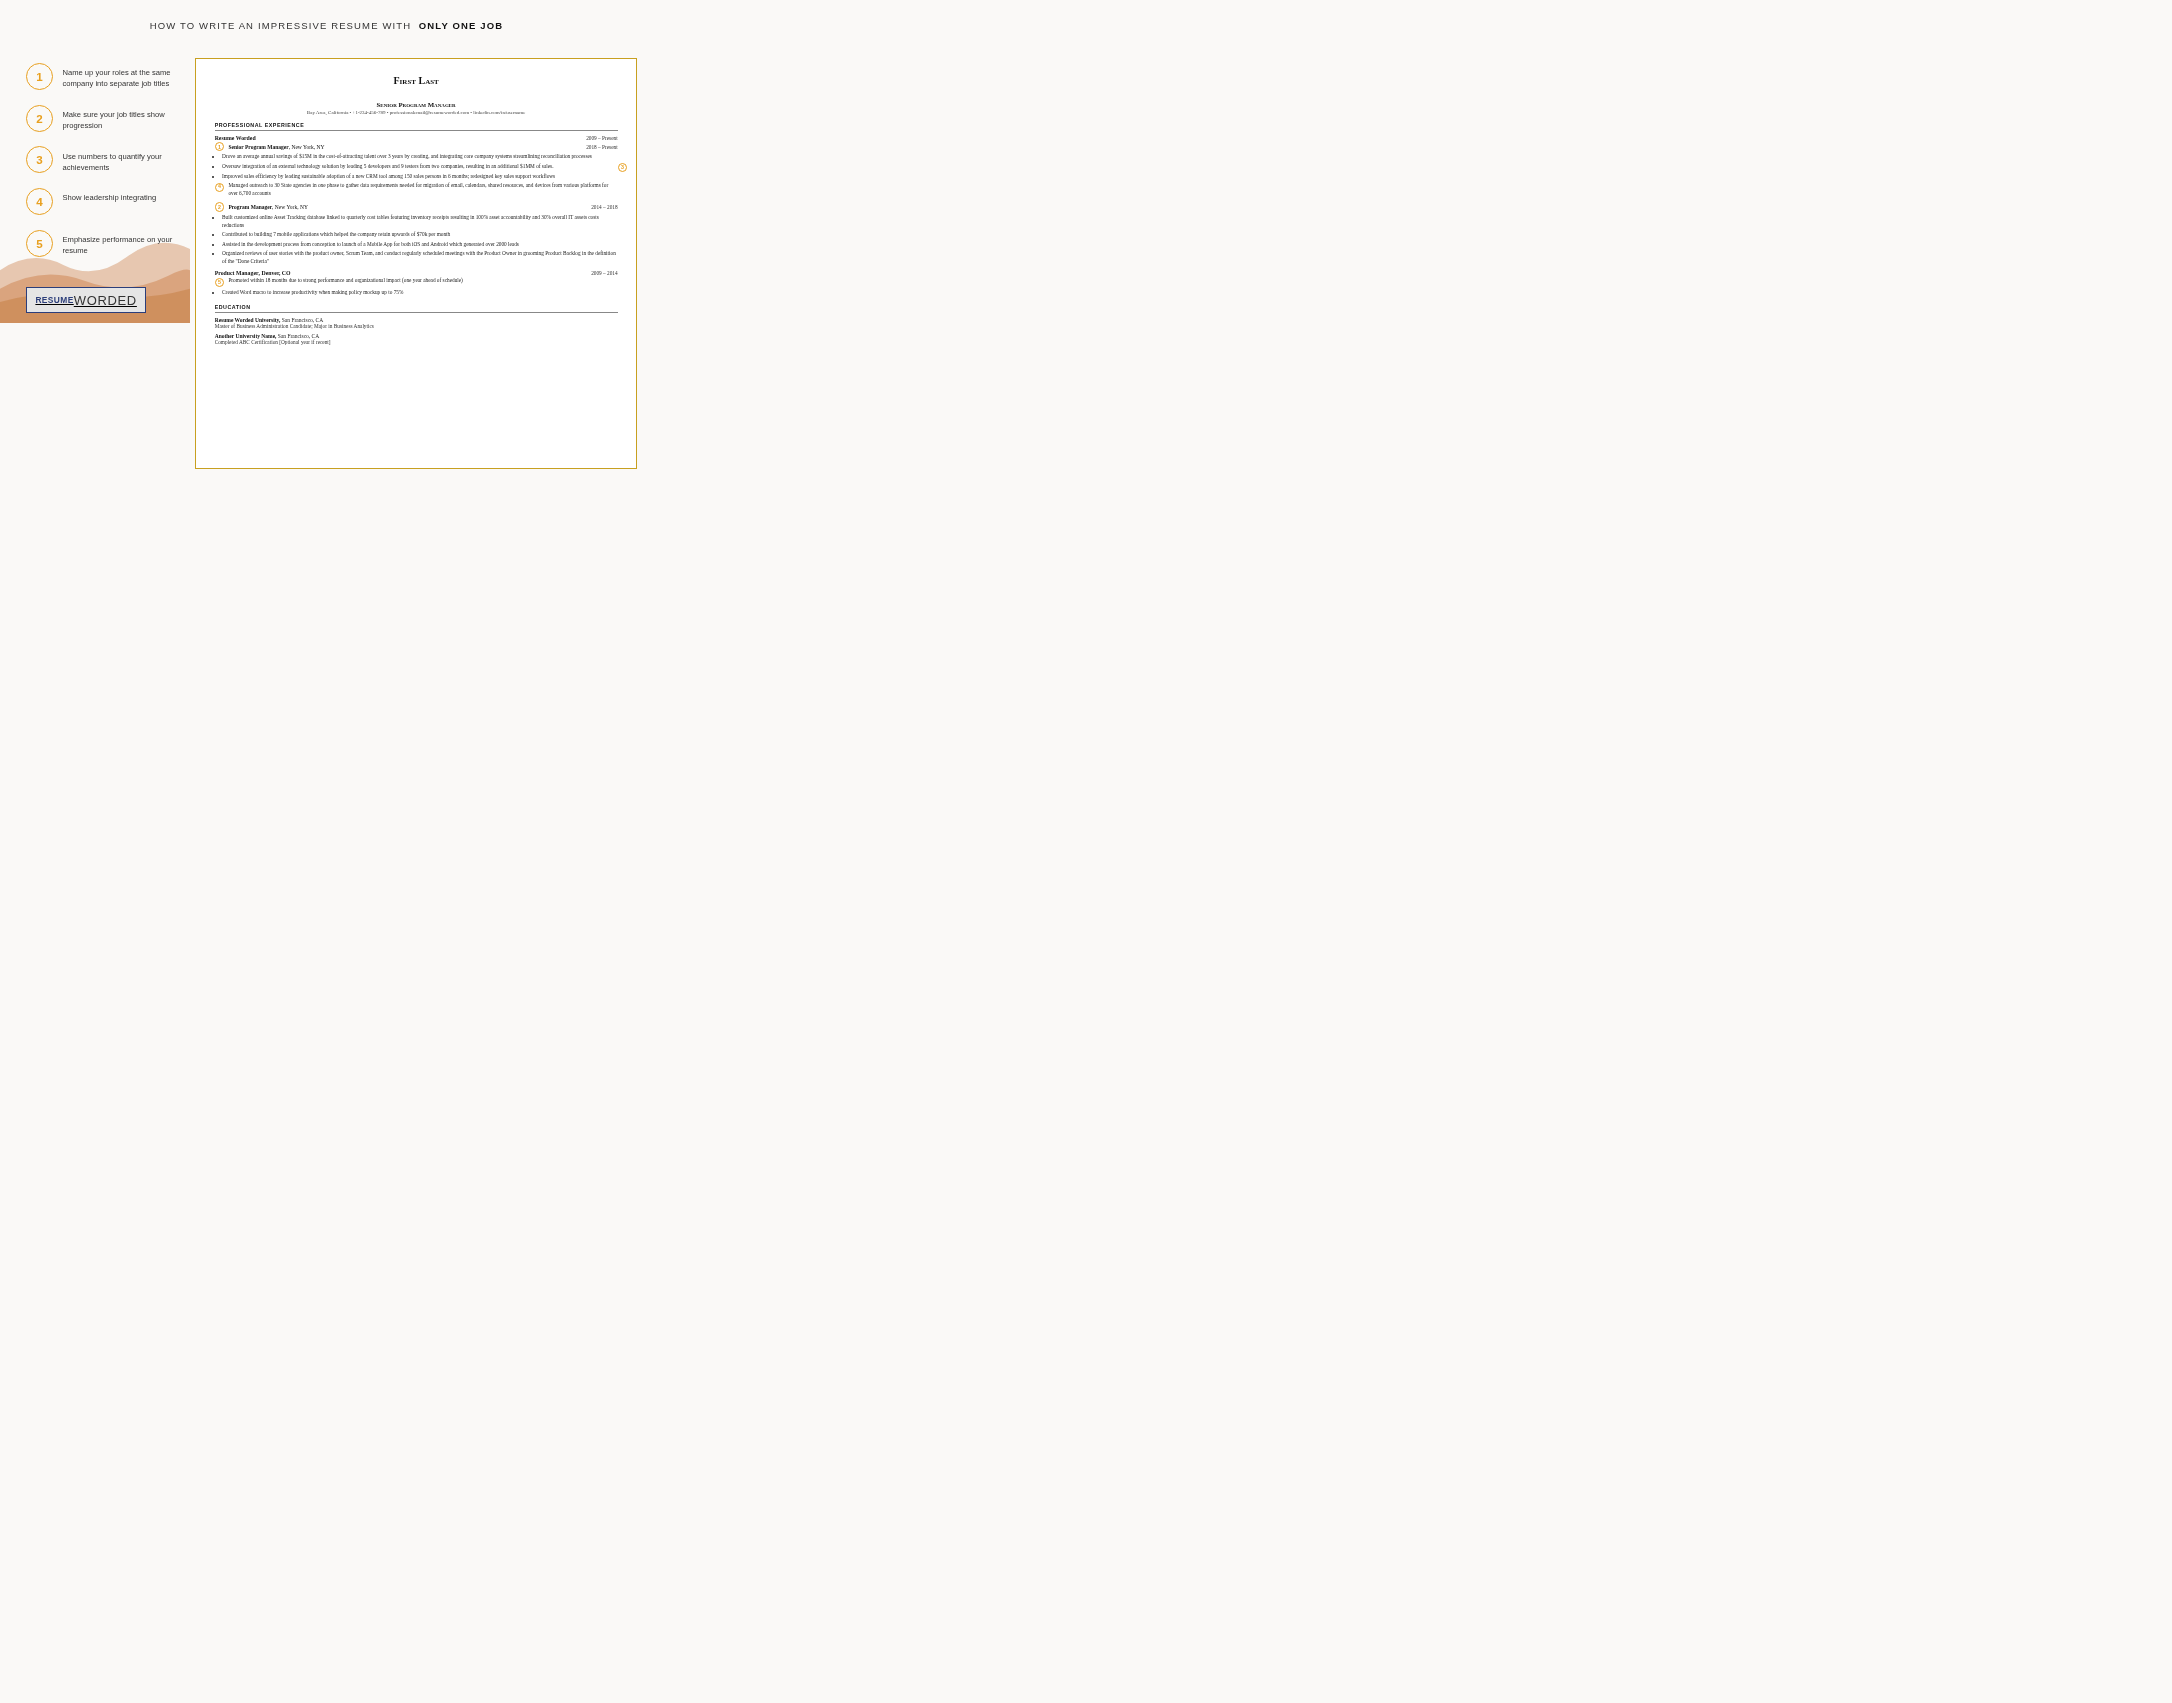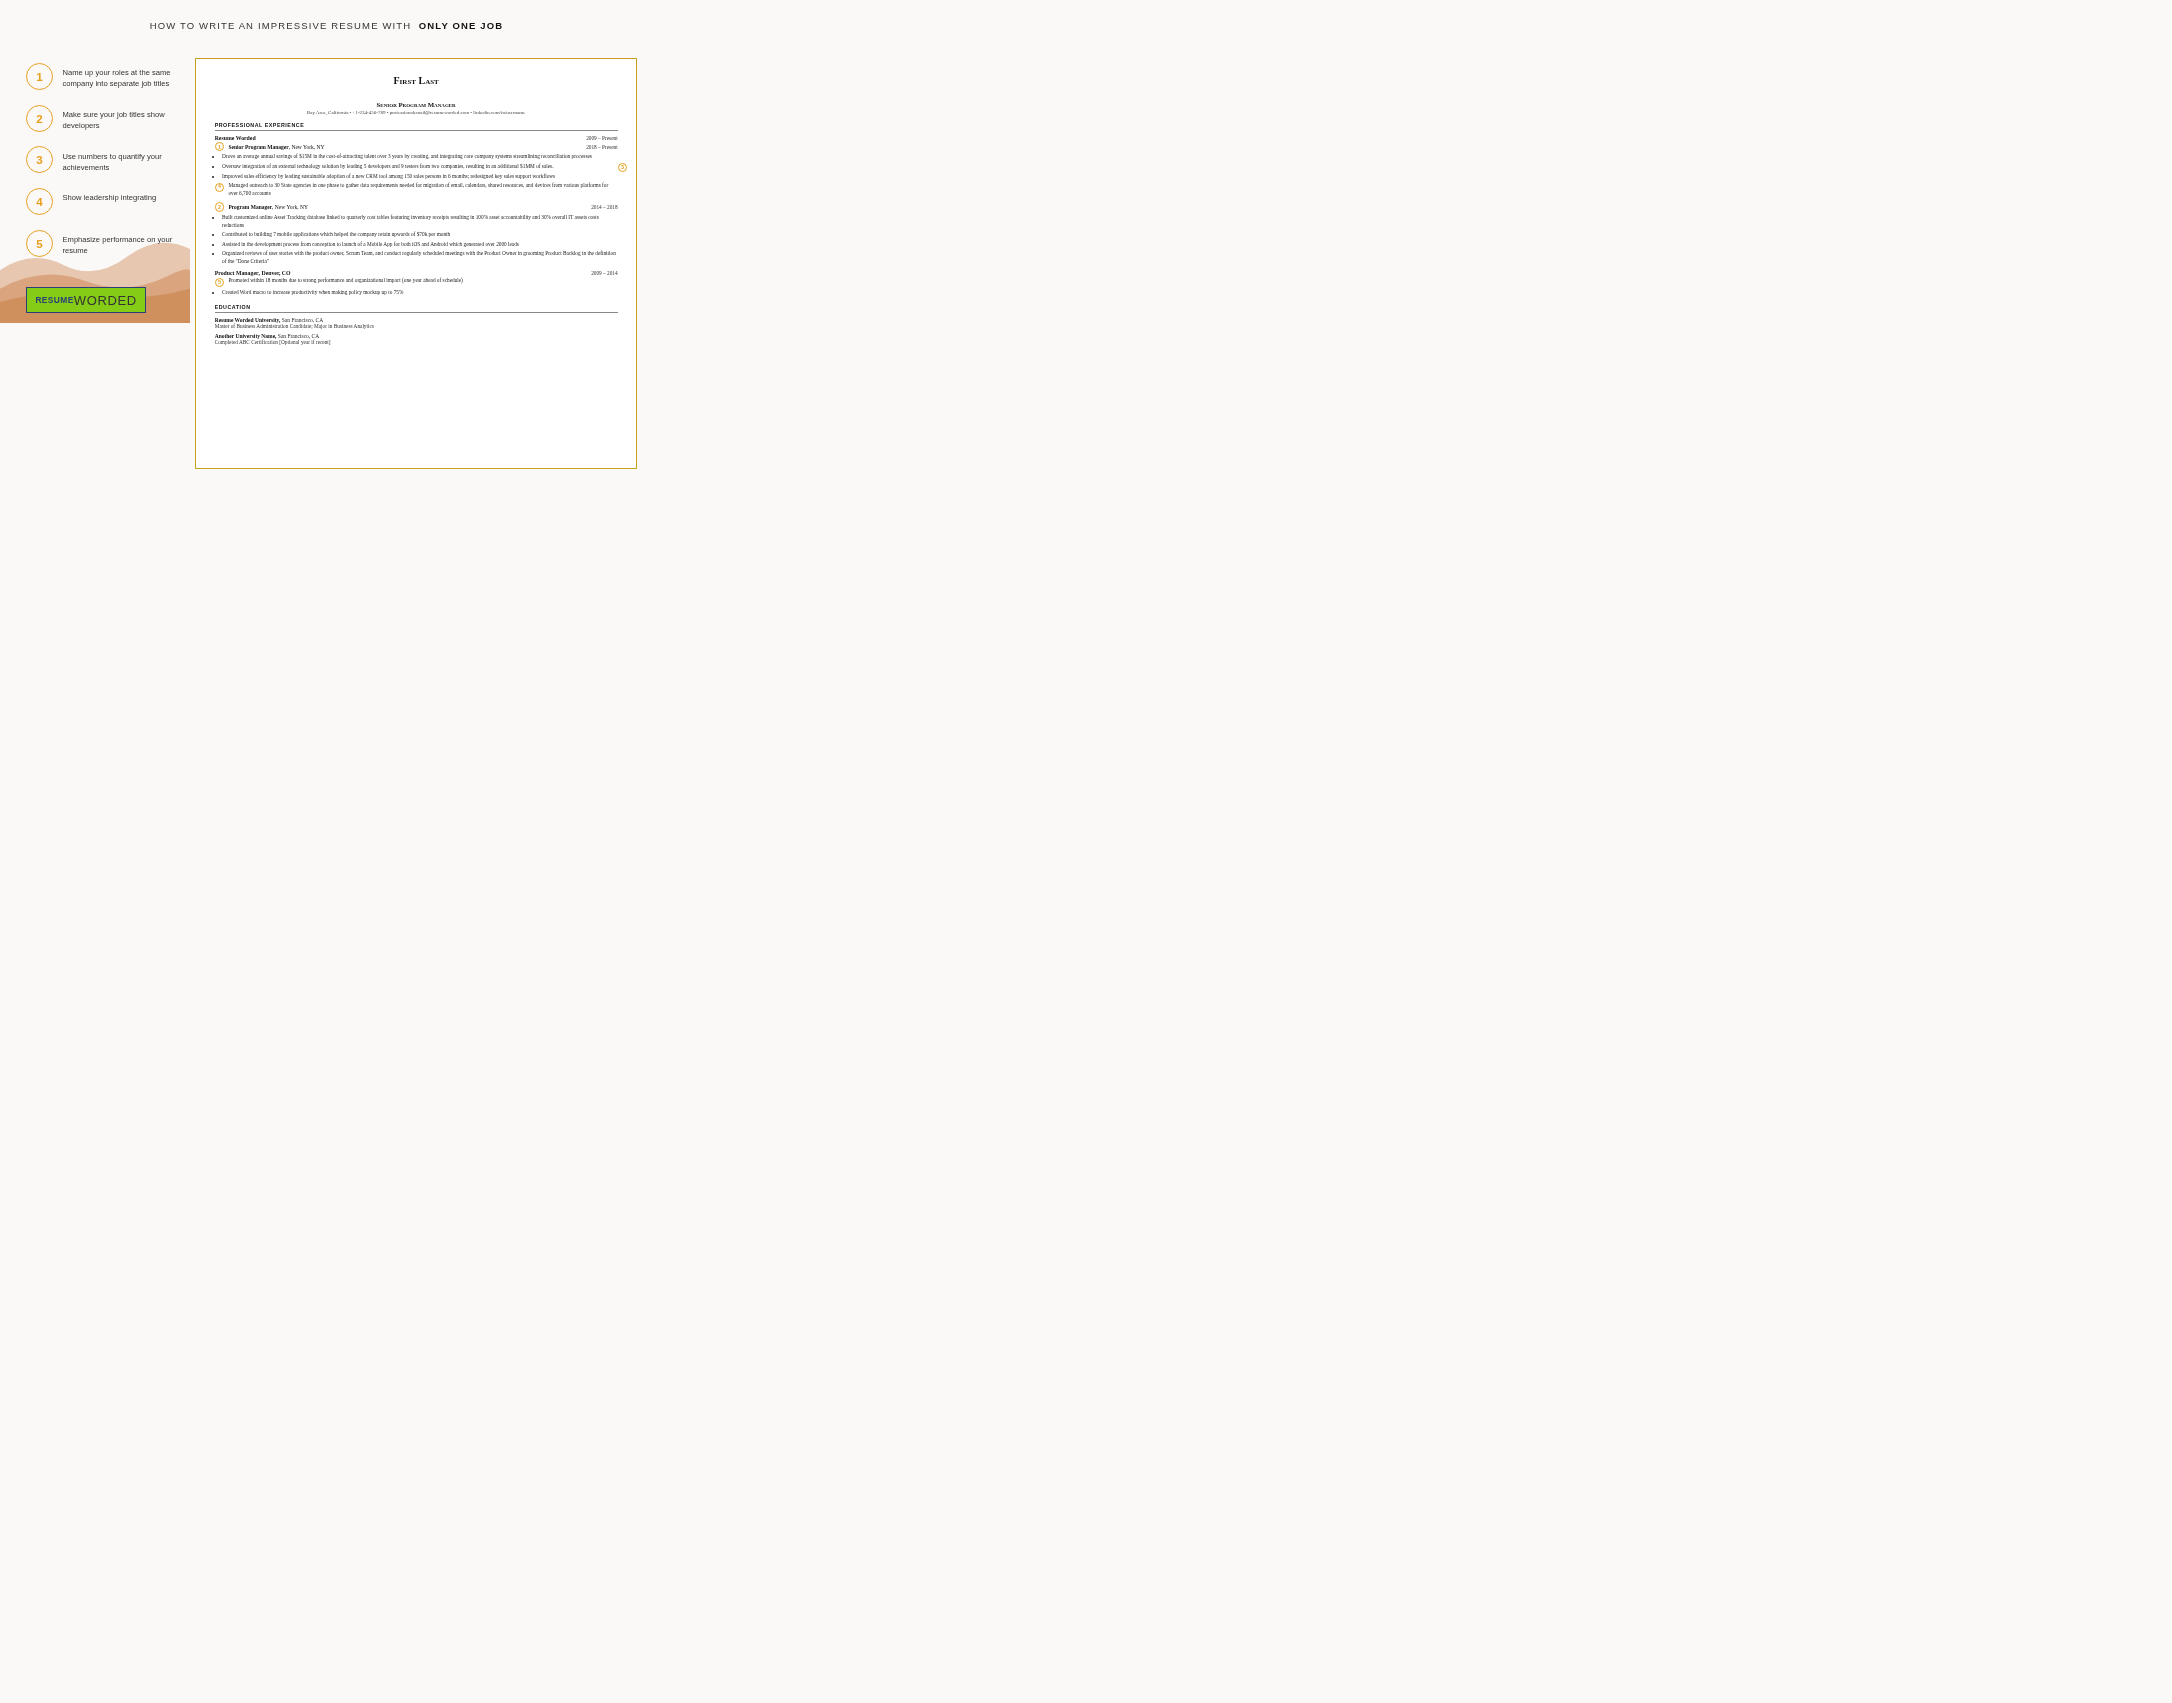--- a/index.html
+++ b/index.html
@@ -81,21 +81,22 @@
     
     .logo-box {
       position: relative;
       z-index: 2;
       display: inline-flex;
       align-items: center;
       border: 1.1px solid #2c3e7a;
       padding: 4.2px 8.4px;
       margin-top: 16px;
       margin-bottom: 10.5px;
-      background: #84cc16;
+      background: #e5e5e5;
+      text-decoration: underline;
     }
     .logo-bold {
       font-family: Arial, sans-serif;
       font-weight: 900;
       color: #2c3e7a;
       font-size: 8.4px;
       letter-spacing: 0.05em;
     }
     .logo-light {
       font-family: Arial, sans-serif;
@@ -258,21 +259,21 @@
   <div class="left-panel">
 
     
     <div id="tips-container">
         <div class="tip-item">
           <div class="tip-circle">1</div>
           <div class="tip-text">Name up your roles at the same company into separate job titles</div>
         </div>
         <div class="tip-item">
           <div class="tip-circle">2</div>
-          <div class="tip-text">Make sure your job titles show developers</div>
+          <div class="tip-text">Make sure your job titles show progression</div>
         </div>
         <div class="tip-item">
           <div class="tip-circle">3</div>
           <div class="tip-text">Use numbers to quantify your achievements</div>
         </div>
         <div class="tip-item">
           <div class="tip-circle">4</div>
           <div class="tip-text">Show leadership integrating</div>
         </div>
         <div class="tip-item">

